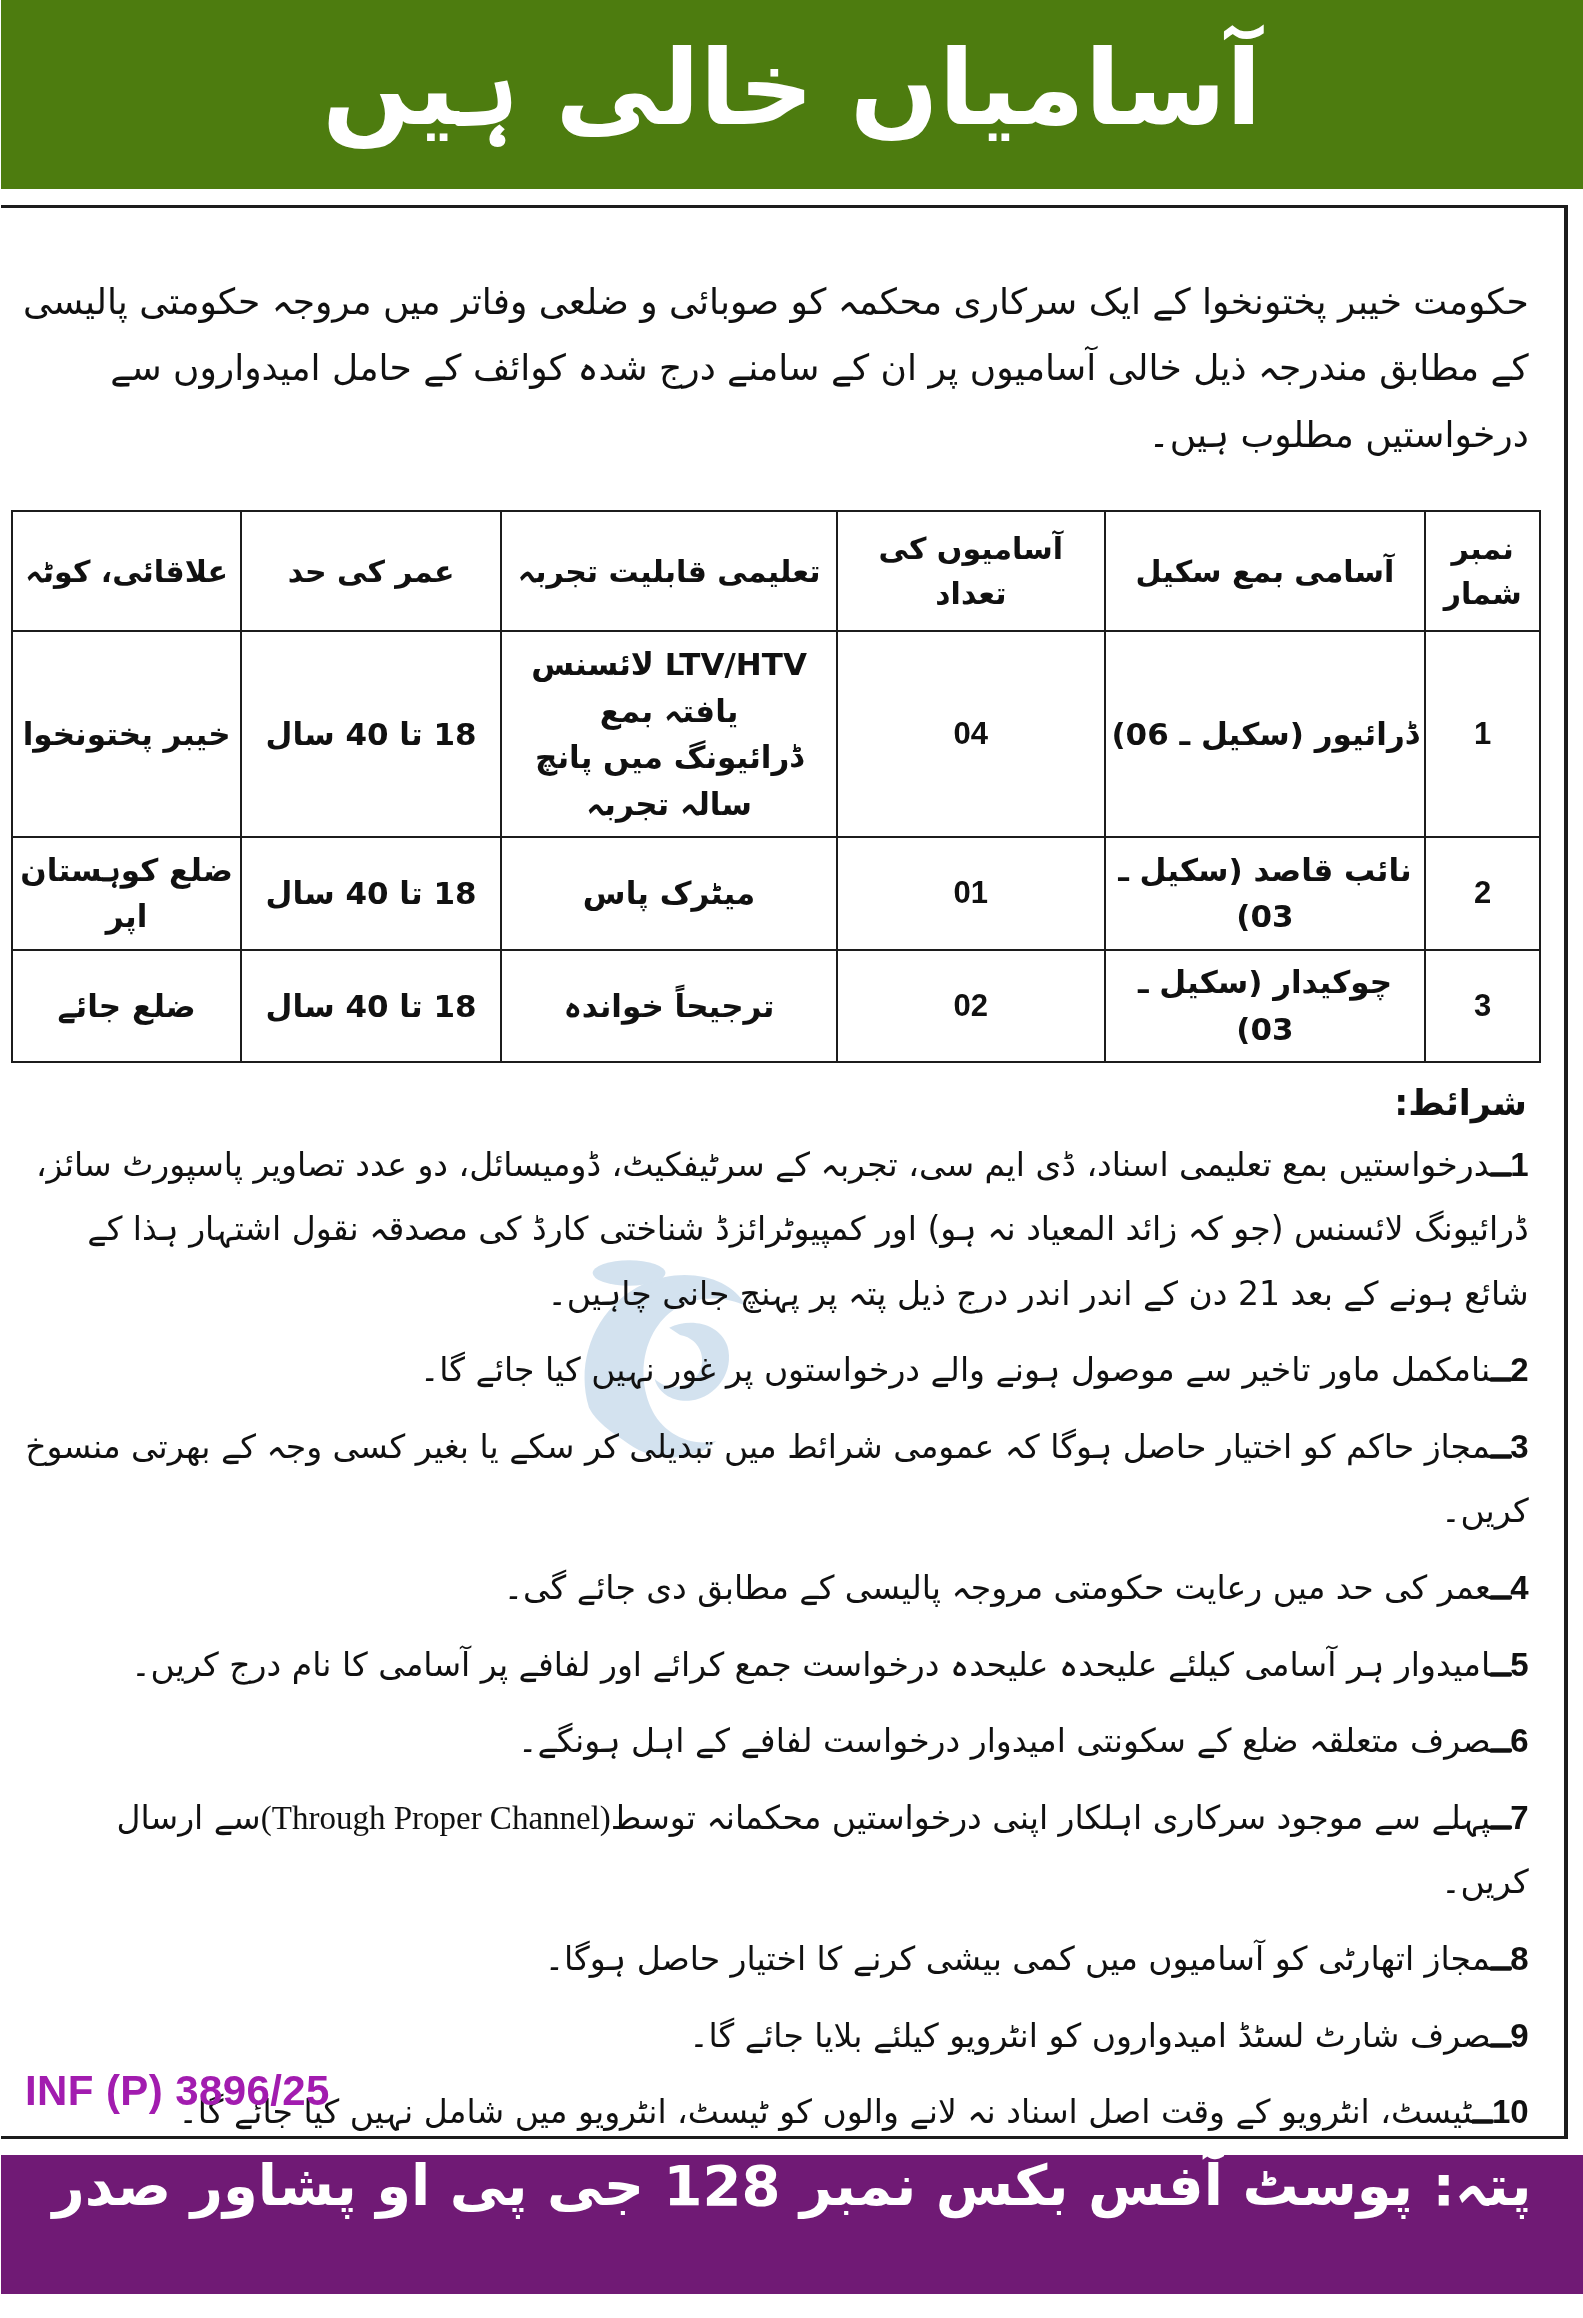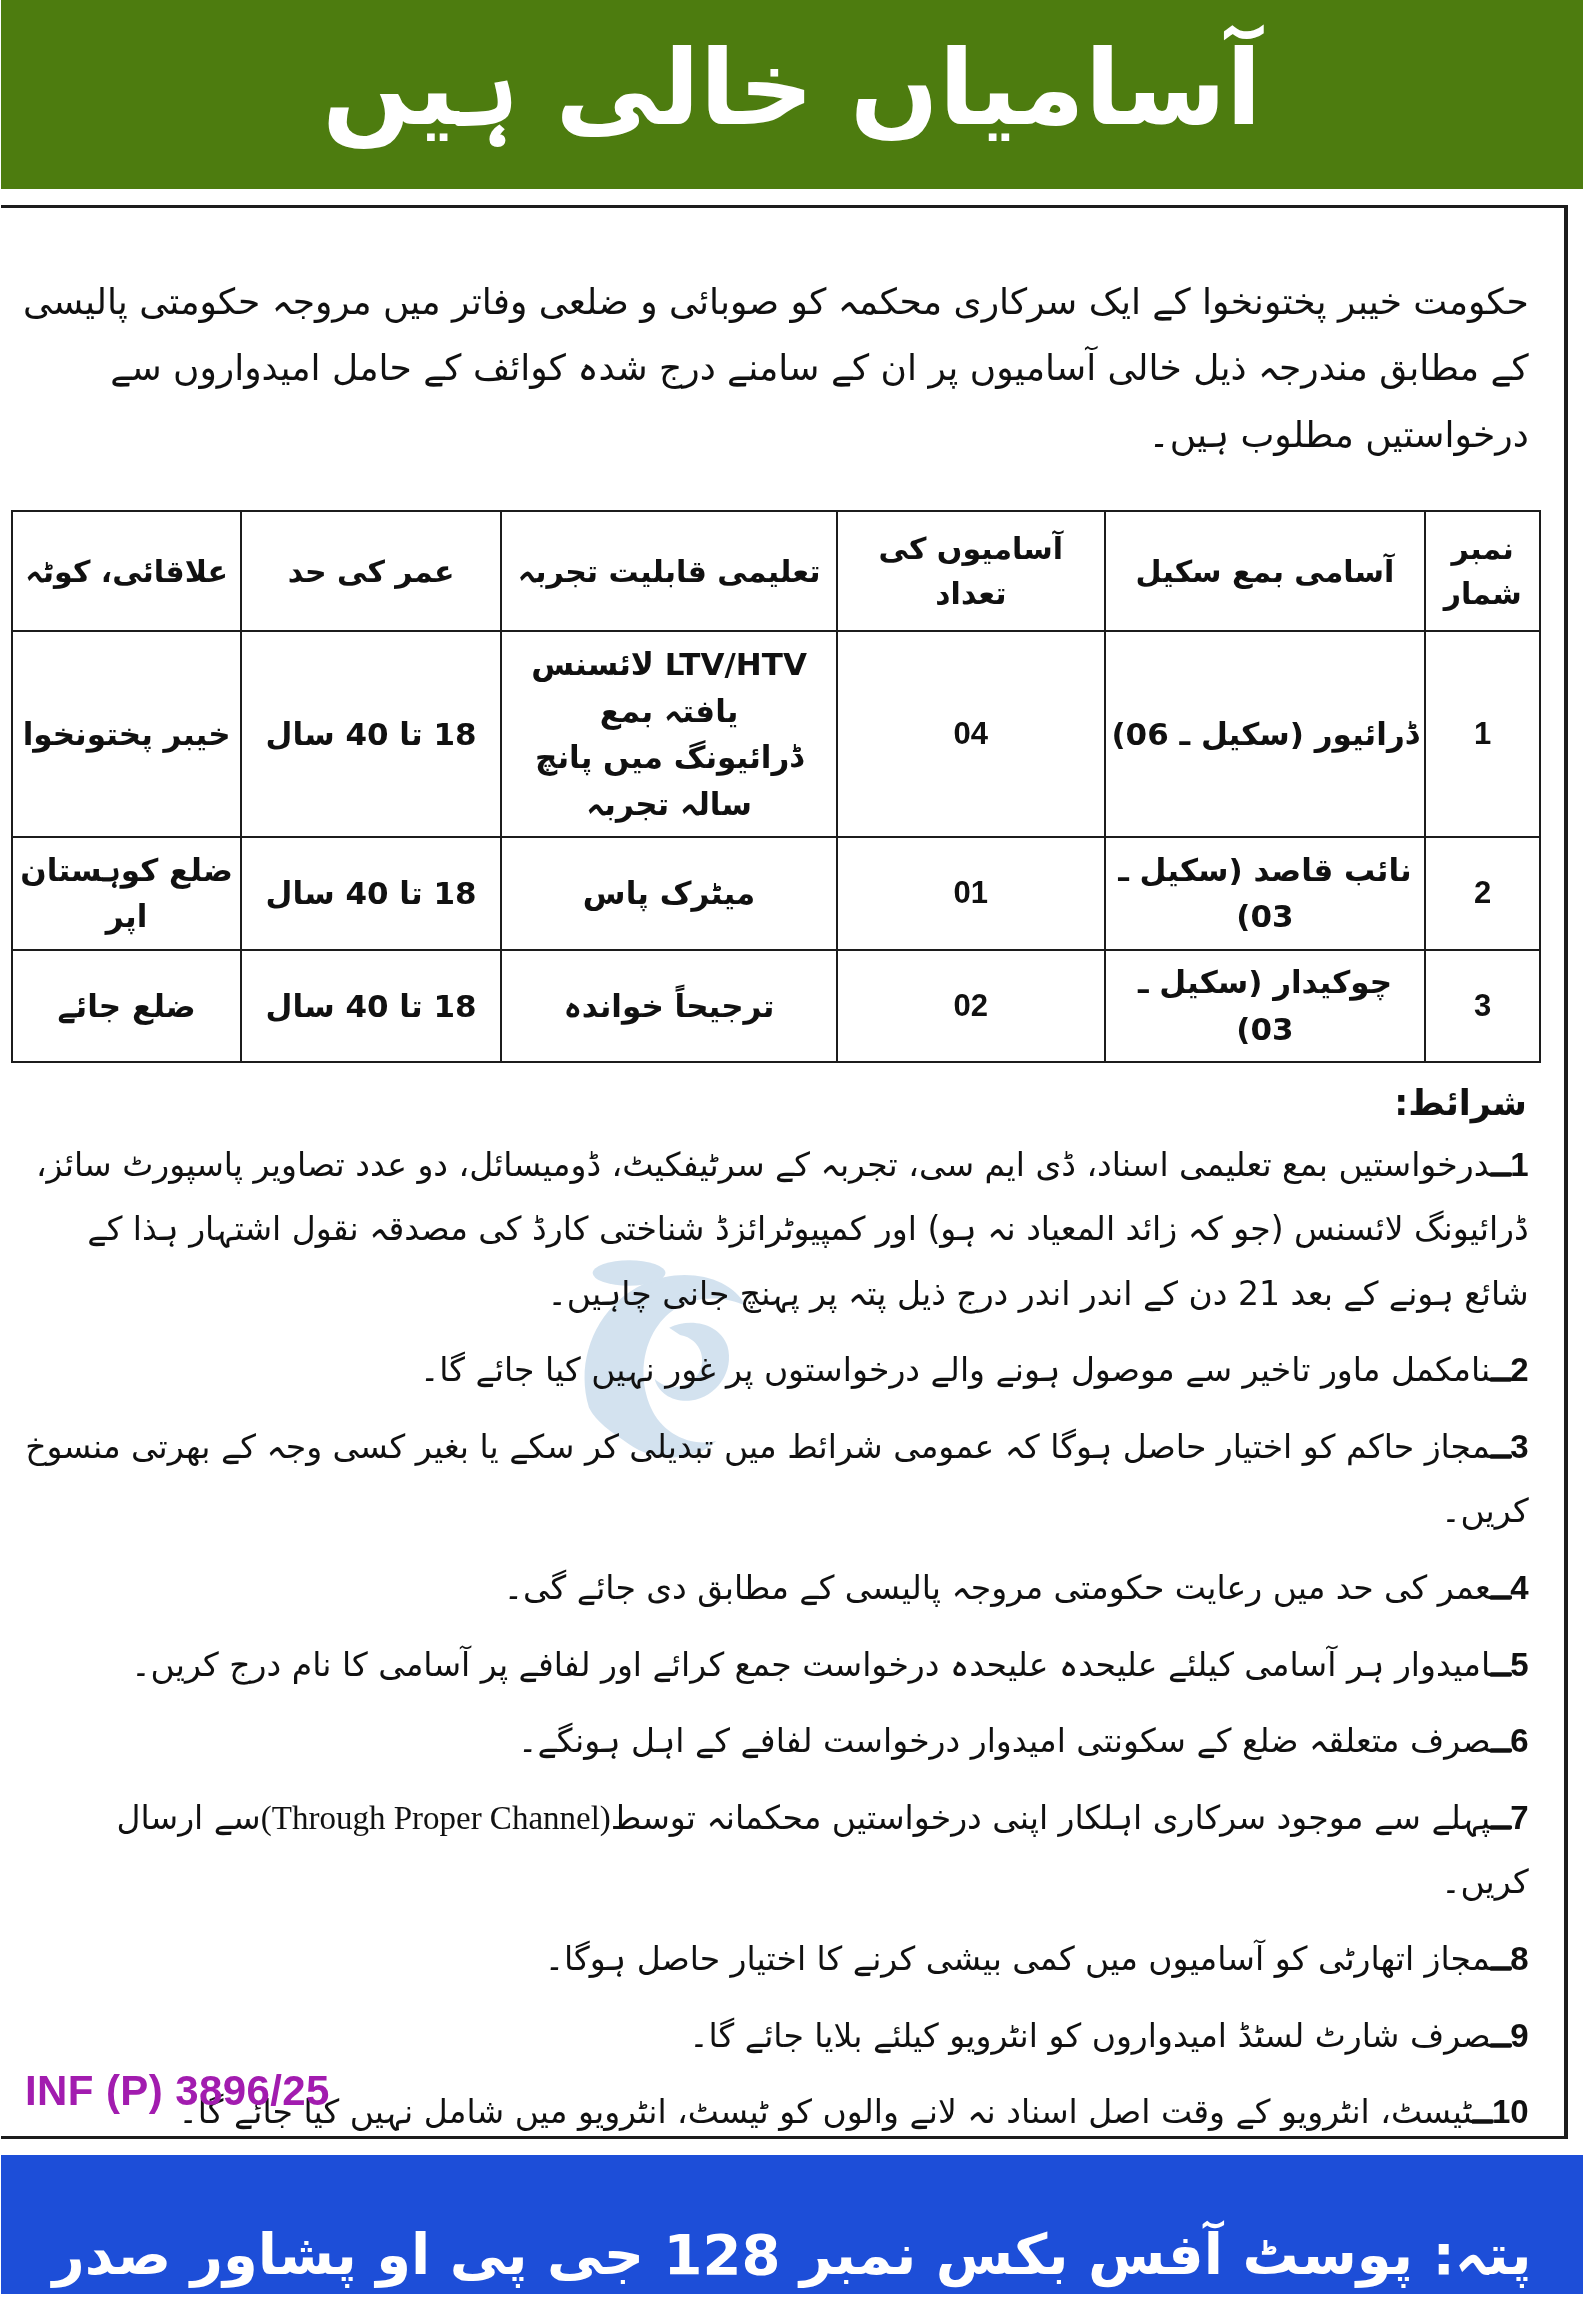--- a/index.html
+++ b/index.html
@@ -177,26 +177,26 @@
     font-family: "Liberation Sans", sans-serif;
     font-weight: bold;
     font-size: 42px;
     direction: ltr;
     color: #a21caf;
     letter-spacing: 0.4px;
   }
 
   
   .footer {
-    background: #1d4ed8;
+    background: #701a75;
     color: #ffffff;
     width: 100%;
     height: 139px;
     display: flex;
-    align-items: flex-end;
+    align-items: flex-start;
     justify-content: center;
     box-sizing: border-box;
     padding: 0 35px 8.8px 35px;
     margin-top: 7px;
   }
   .footer-text {
     font-size: 56px;
     font-weight: bold;
     direction: rtl;
     white-space: nowrap;

